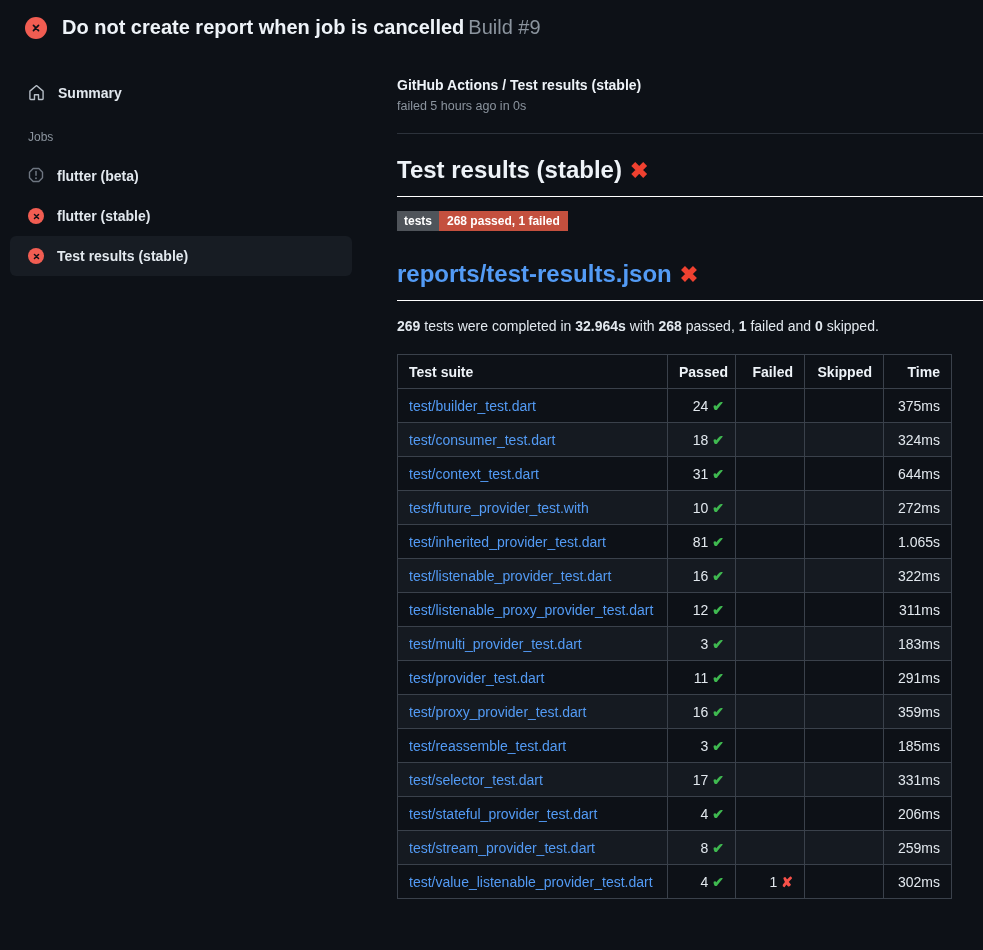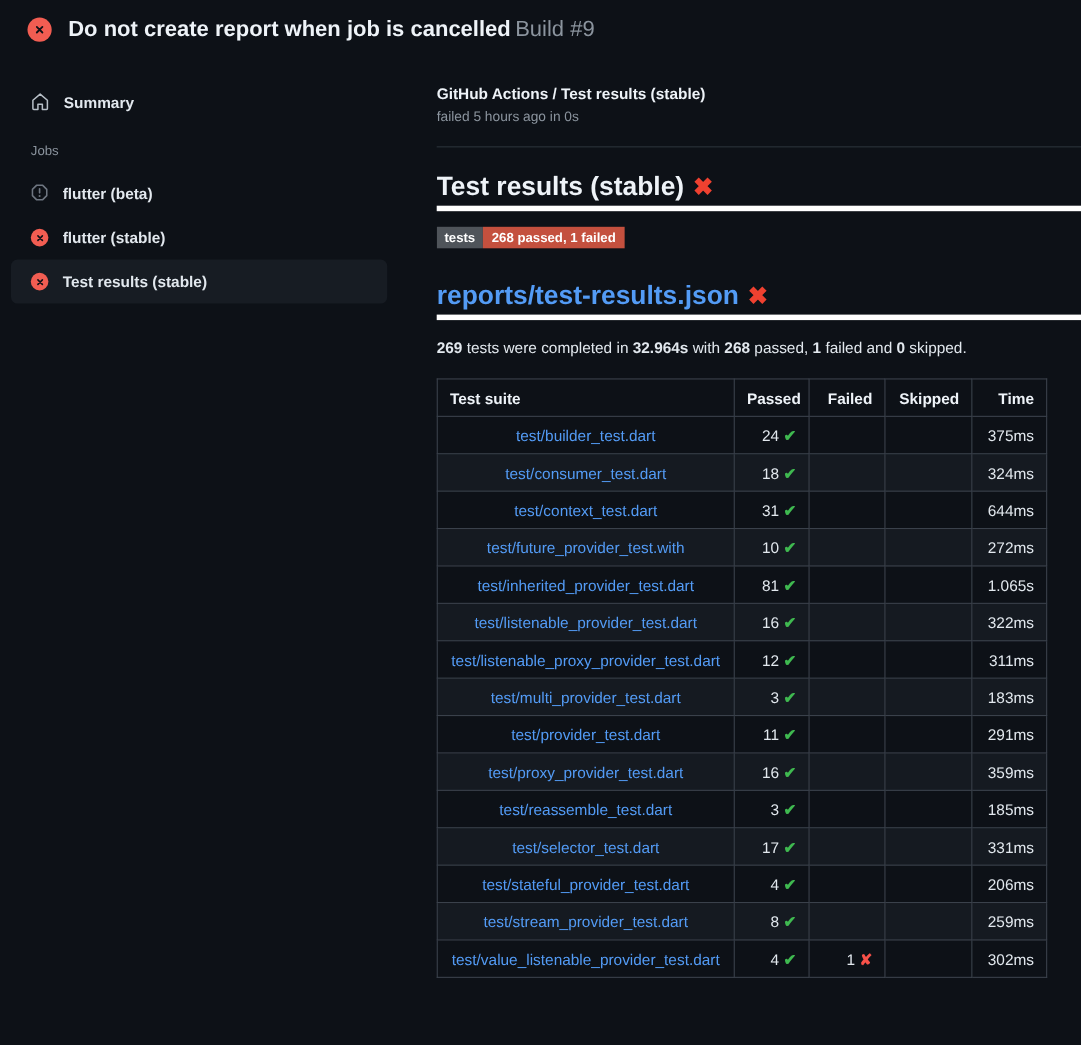--- a/index.html
+++ b/index.html
@@ -5,21 +5,21 @@
   * { box-sizing: border-box; margin: 0; padding: 0; }
   html, body { width: 983px; height: 950px; overflow: hidden; }
   body {
     background: #0d1117;
     color: #e6edf3;
     font-family: "Liberation Sans", sans-serif;
     font-size: 14px;
   }
   
   .run-header {
-    display: flex; align-items: flex-start; gap: 15px;
+    display: flex; align-items: flex-end; gap: 15px;
     padding: 16px 25px 14px 25px;
   }
   .run-header h1 { font-size: 20px; font-weight: 700; color: #eef3f8; }
   .run-header .build { color: #8b949e; font-weight: 400; margin-left: 4px; }
   .fail-circle {
     display: inline-flex; align-items: center; justify-content: center;
     border-radius: 50%; background: #f15d52; flex-shrink: 0;
   }
   .fail-circle.lg { width: 22px; height: 22px; }
   .fail-circle.sm { width: 16px; height: 16px; }
@@ -42,21 +42,21 @@
   .job-item { height: 40px; }
   .job-item.selected { background: #171c23; }
   .oct { flex-shrink: 0; }
   
   main { flex: 1; min-width: 0; padding: 24px 0 0 16px; }
   .crumb { font-size: 14px; font-weight: 700; color: #eef3f8; }
   .meta { font-size: 12.5px; color: #8b949e; margin-top: 6px; }
   .divider { border: none; border-top: 1px solid #2c323b; margin-top: 20px; }
   h2.section {
     font-size: 24px; font-weight: 600; color: #eef3f8;
-    margin-top: 22px; padding-bottom: 3px; border-bottom: 5px solid #ffffff;
+    margin-top: 22px; padding-bottom: 12px; border-bottom: 1px solid #ffffff;
   }
   h2.section .x-mark { color: #ef4130; font-size: 22px; font-weight: 700; margin-left: 8px; }
   h2.report { margin-top: 29px; }
   h2.report a { color: #539bf5; text-decoration: none; cursor: pointer; }
   .badge {
     display: inline-flex; margin-top: 14px; border-radius: 0; overflow: hidden;
     font-size: 12px; font-weight: 600; color: #ffffff; line-height: 1;
   }
   .badge-label { background: #4f545a; padding: 4px 7px; }
   .badge-value { background: #c4503e; padding: 4px 8px; }
@@ -65,21 +65,21 @@
   
   table {
     margin-top: 20px; border-collapse: collapse; table-layout: fixed;
     width: 554px; font-size: 14px;
   }
   th, td { border: 1px solid #3a414b; padding: 7px 11px; height: 34px; }
   th { font-weight: 700; color: #eef3f8; text-align: right; }
   th:first-child { text-align: left; }
   tbody tr:nth-child(even) { background: #151a21; }
   td { text-align: right; color: #e2e8ee; }
-  td.suite { text-align: center; overflow: hidden; white-space: nowrap; }
+  td.suite { text-align: left; overflow: hidden; white-space: nowrap; }
   td.suite a { color: #539bf5; text-decoration: none; cursor: pointer; }
   .chk { color: #3fb950; font-weight: 700; margin-left: 4px; }
   .fx  { color: #f85149; font-weight: 700; margin-left: 4px; }
 </style>
 </head>
 <body>
 
 <div class="app">
 
   <header class="run-header">

